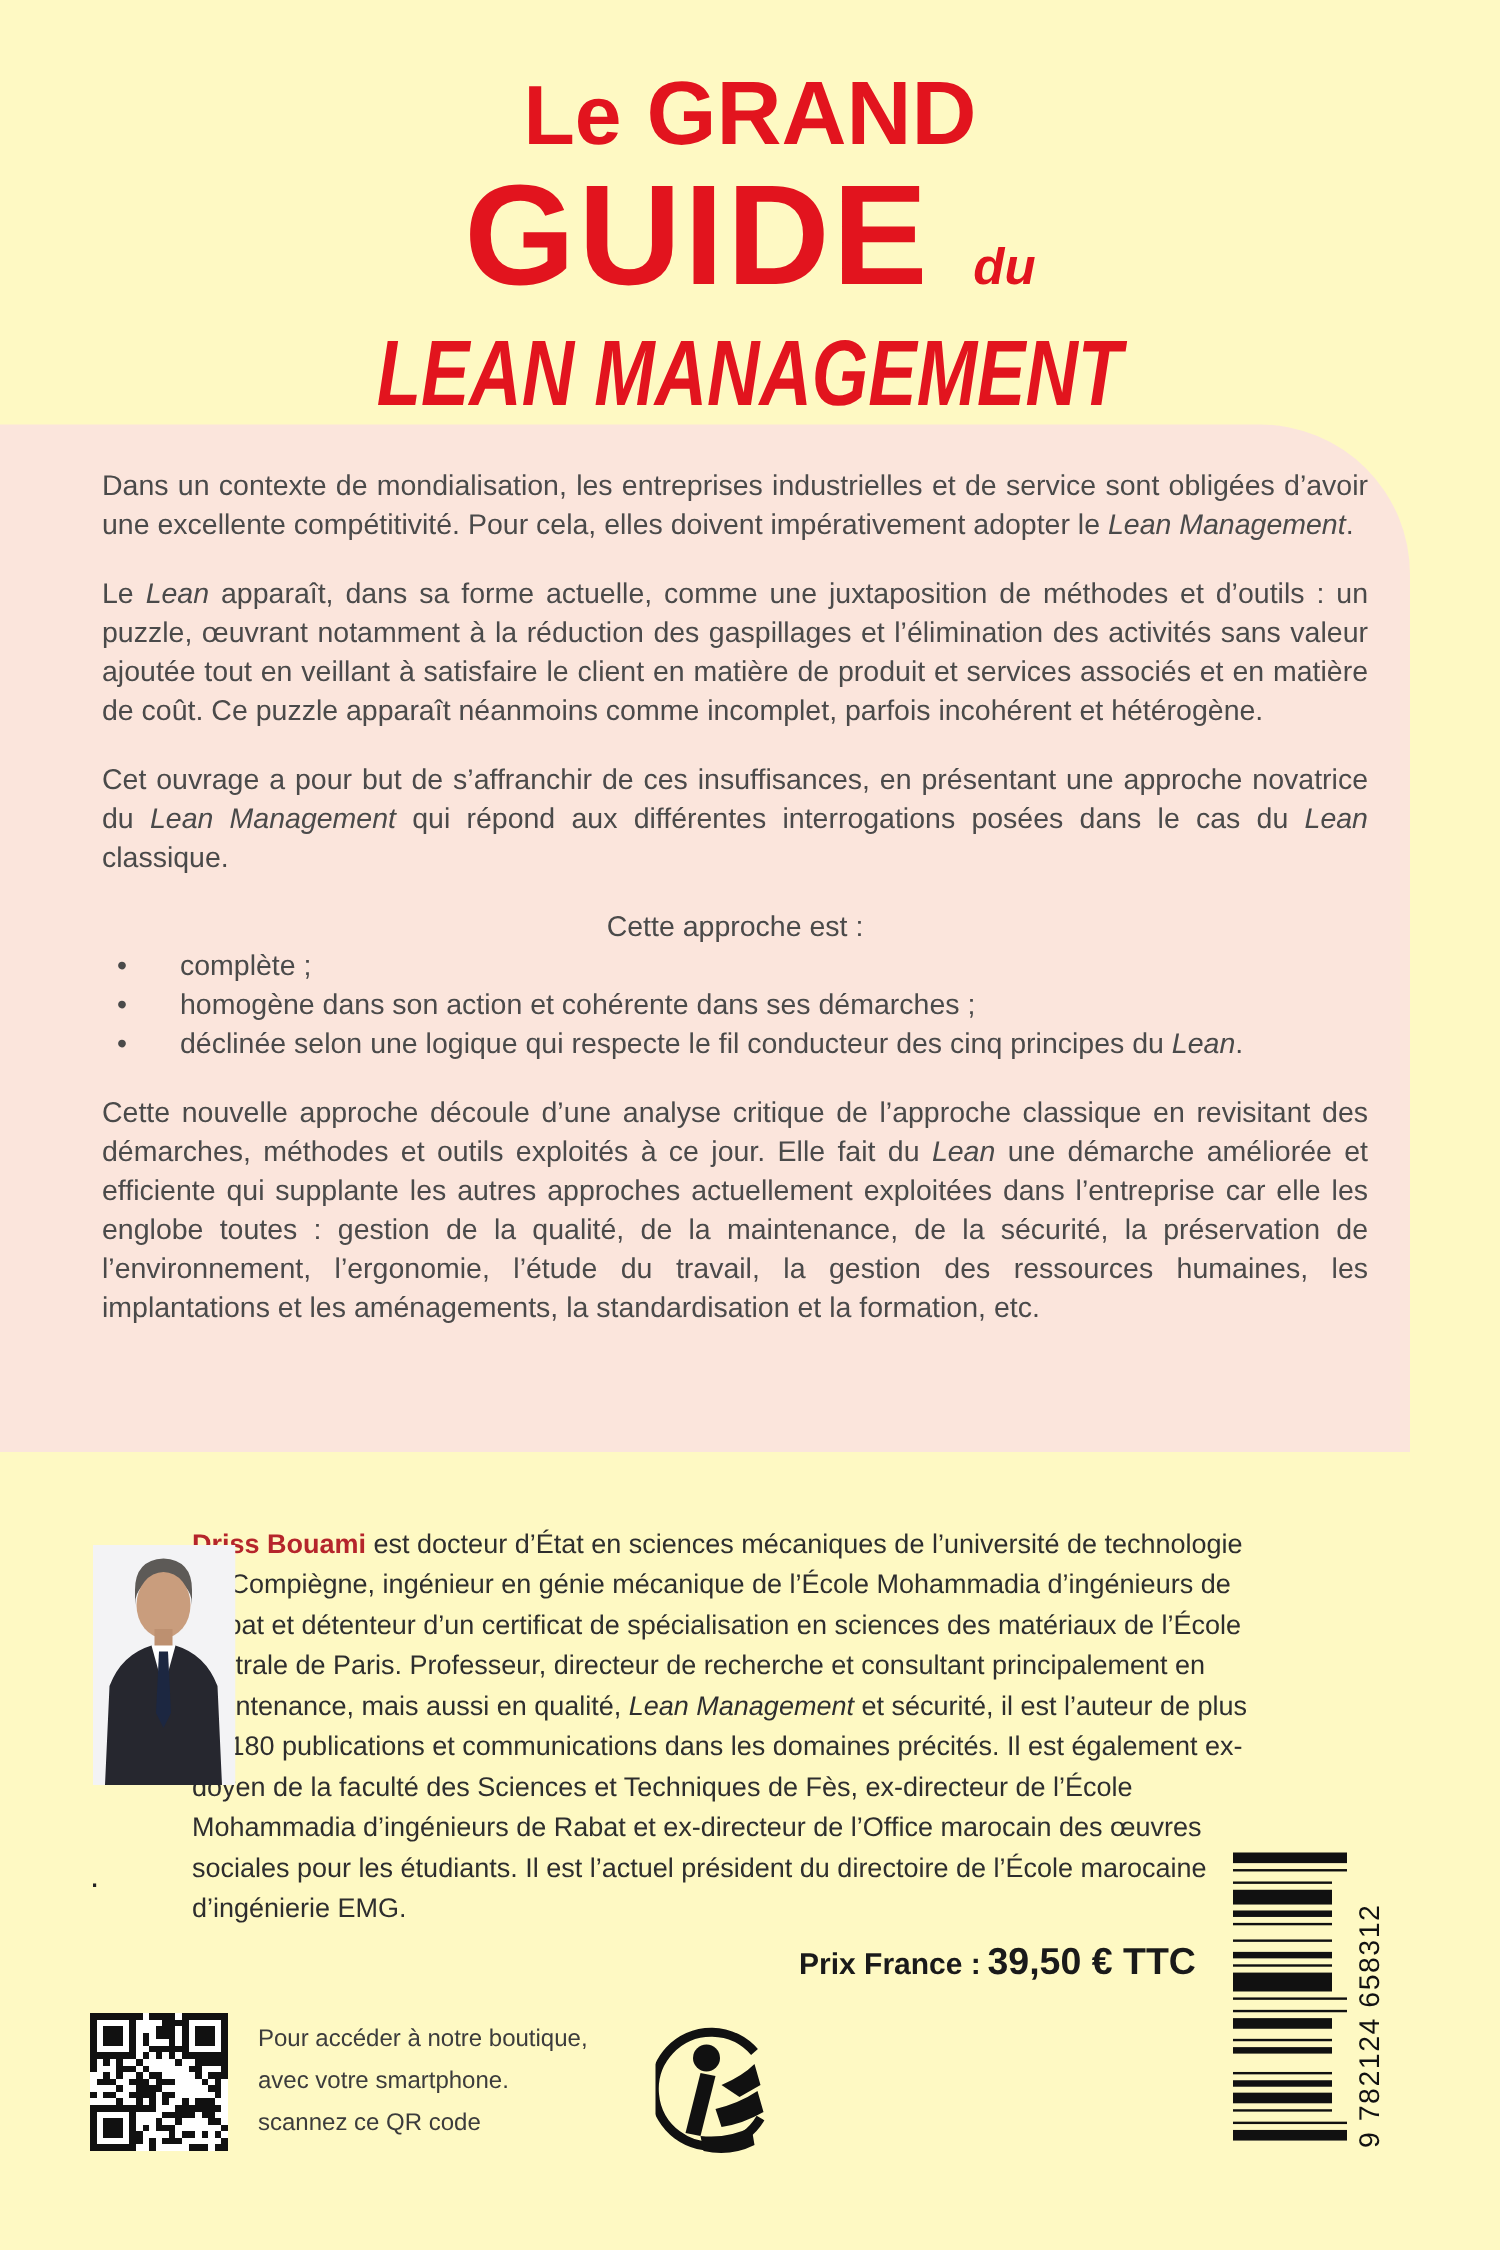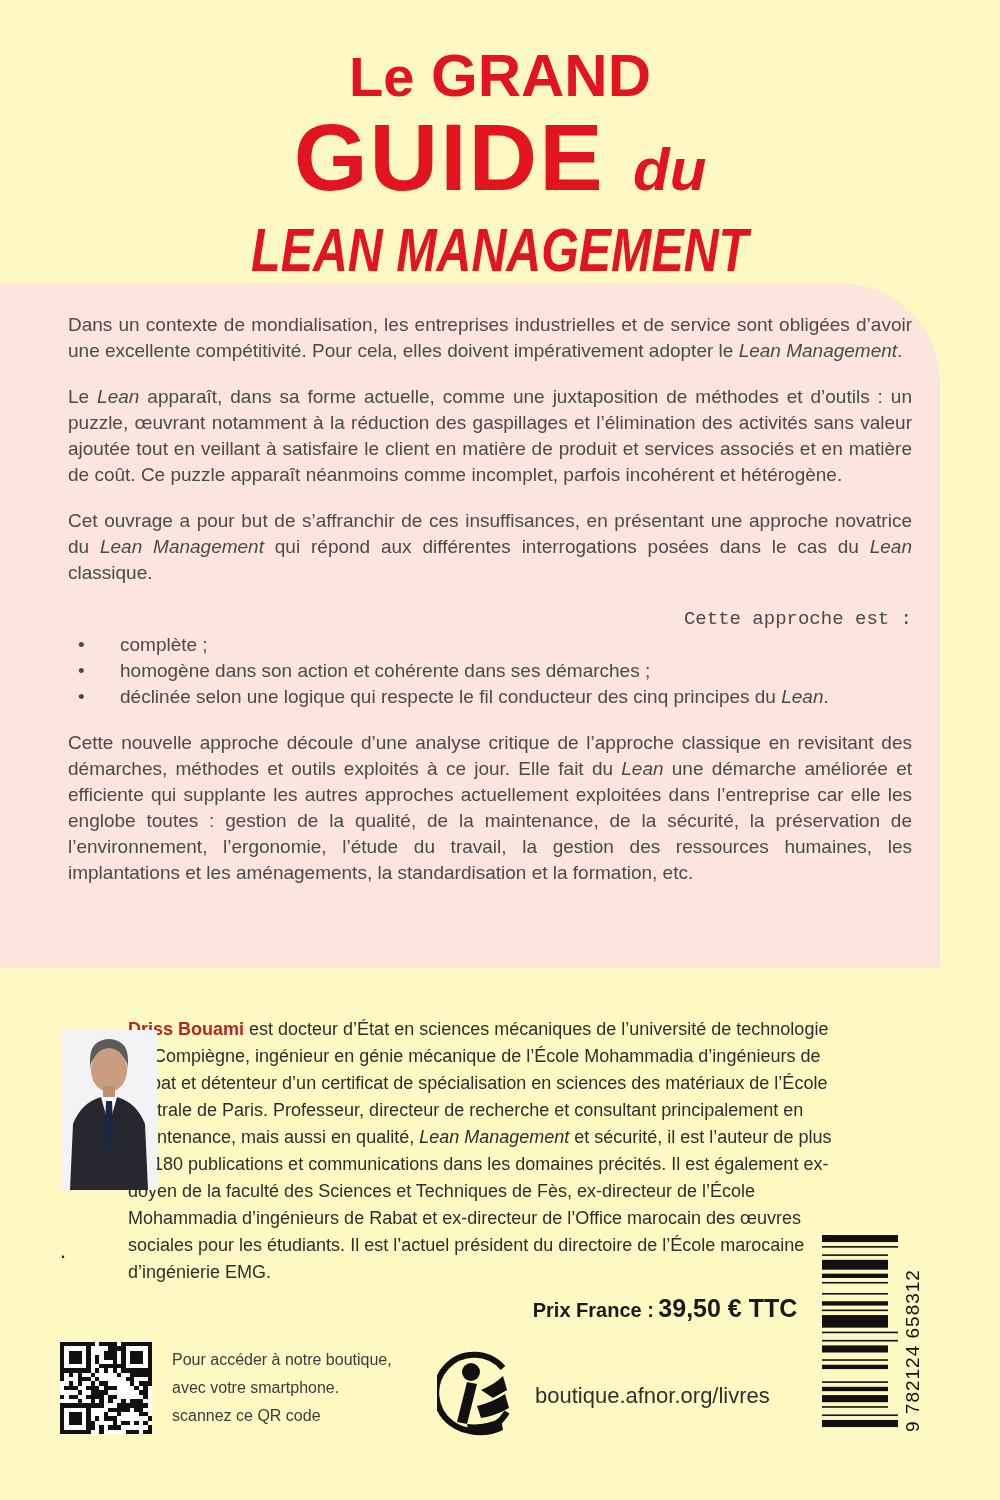--- a/index.html
+++ b/index.html
@@ -5,33 +5,33 @@
   html,body{margin:0;padding:0;background:#ffffff;}
   .page{
     position:relative;width:1000px;height:1500px;background:#fef9c3;overflow:hidden;
     font-family:"Liberation Sans", sans-serif;color:#474747;
   }
   
   .title-block{position:absolute;top:46px;left:0;width:100%;text-align:center;color:#e2141e;line-height:1;}
   .title-l1{font-size:60px;font-weight:800;letter-spacing:0;}
   .title-l1 .le{font-size:56px;}
   .title-l2{font-size:95px;font-weight:800;margin-top:4px;letter-spacing:2px;}
-  .title-l2 .du{font-size:60px;font-style:italic;font-weight:800;letter-spacing:0;}
+  .title-l2 .du{font-size:34px;font-style:italic;font-weight:800;letter-spacing:0;}
   .title-l3{margin-top:14px;}
   .title-l3 .squeeze{display:inline-block;transform:scaleX(0.78);transform-origin:center;
     font-size:62px;font-style:italic;font-weight:700;letter-spacing:0px;white-space:nowrap;}
   
   .synopsis{
     position:absolute;top:283px;left:0;width:940px;height:685px;box-sizing:border-box;
     background:#fbe5dc;border-top-right-radius:100px;
     padding:29px 28px 0 68px;
     font-size:19px;line-height:26px;text-align:justify;color:#4a4a4a;
   }
   .synopsis p{margin:0 0 20px 0;}
-  .synopsis p.list-intro{margin:0 0 0 0;text-align:right;font-family:Liberation Mono, monospace;}
+  .synopsis p.list-intro{margin:0 0 0 0;text-align:center;}
   .synopsis ul{list-style:none;margin:0 0 20px 0;padding:0;}
   .synopsis li{position:relative;padding-left:52px;text-align:left;}
   .synopsis li::before{content:"•";position:absolute;left:10px;top:0;}
   
   .author{position:absolute;top:998px;left:60px;width:860px;}
   .author-photo{position:absolute;left:2px;top:32px;width:95px;height:160px;}
   .author-bio{margin-left:68px;width:716px;font-size:18px;line-height:27px;color:#2e2e2e;text-align:left;}
   
   .stray-dot{position:absolute;left:60px;top:1238px;font-size:22px;color:#222;}
   .price{position:absolute;left:520px;top:1294px;width:290px;text-align:center;color:#1a1a1a;white-space:nowrap;}
@@ -252,21 +252,20 @@
       </g>
       <circle cx="34" cy="22" r="9" fill="#111111"></circle>
       <path d="M30 32 L40 34 L30 74 L20 72 Z" fill="#111111"></path>
       <path d="M44 40 Q58 34 66 26 L70 40 L56 48 Z" fill="#111111"></path>
       <path d="M40 56 Q56 52 68 44 L72 58 Q58 66 44 68 Z" fill="#111111"></path>
       <path d="M30 74 Q48 76 64 68 L66 80 Q50 88 32 84 Z" fill="#111111"></path>
     </svg>
   </span>
 
   <div class="isbn-block">
-    <div>boutique.afnor.org/livres</div>
   </div>
 
   <span class="barcode">
     <svg viewBox="0 0 100 202" width="100" height="202">
       <g id="barcode-bars" fill="#111111">
           <rect x="0" y="3.00" width="76" height="7.08"></rect>
           <rect x="0" y="14.04" width="76" height="1.60"></rect>
           <rect x="0" y="22.32" width="66" height="1.60"></rect>
           <rect x="0" y="27.85" width="66" height="9.84"></rect>
           <rect x="0" y="41.65" width="66" height="4.32"></rect>

